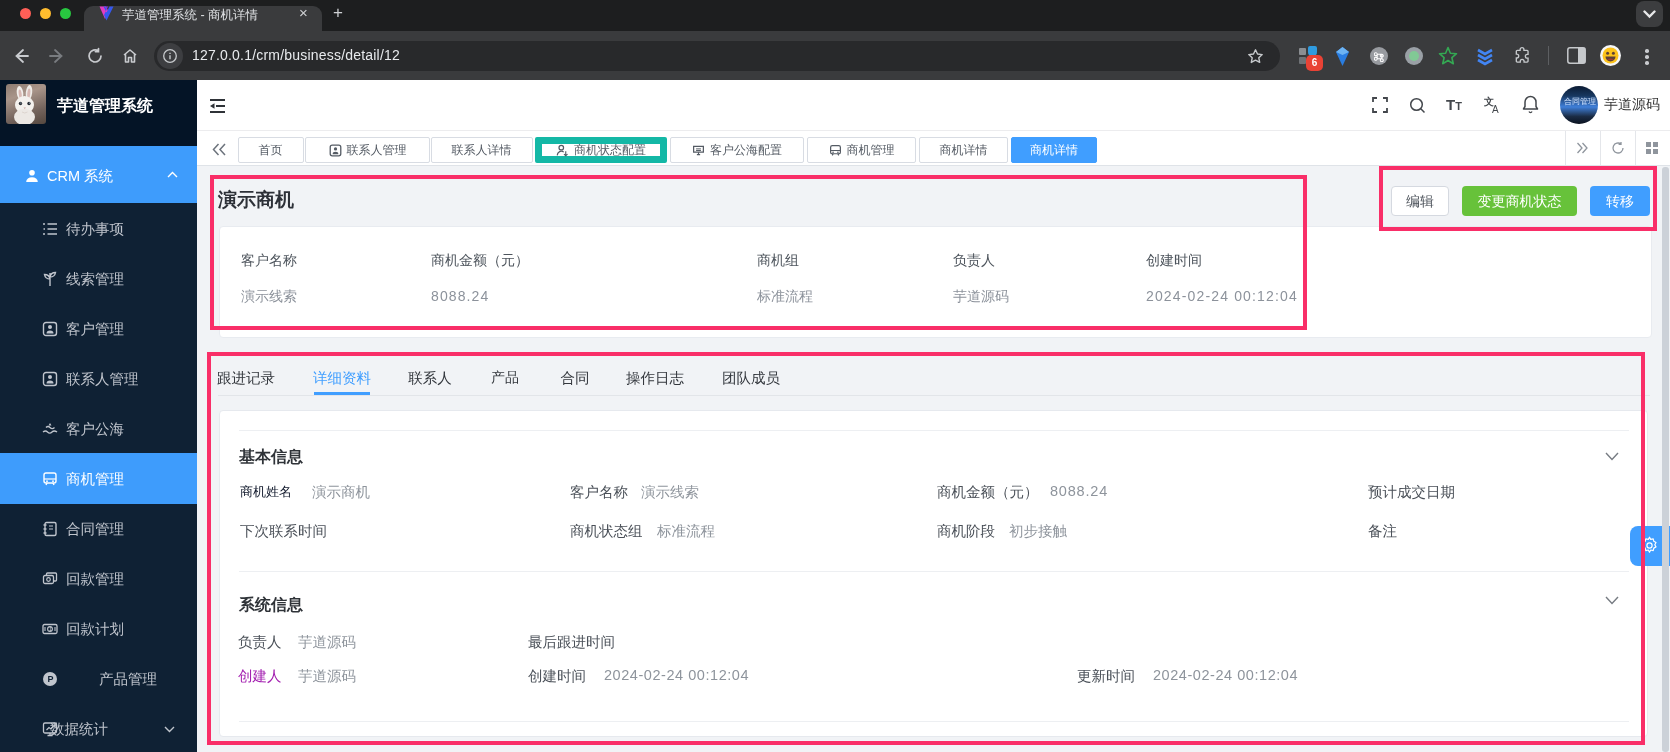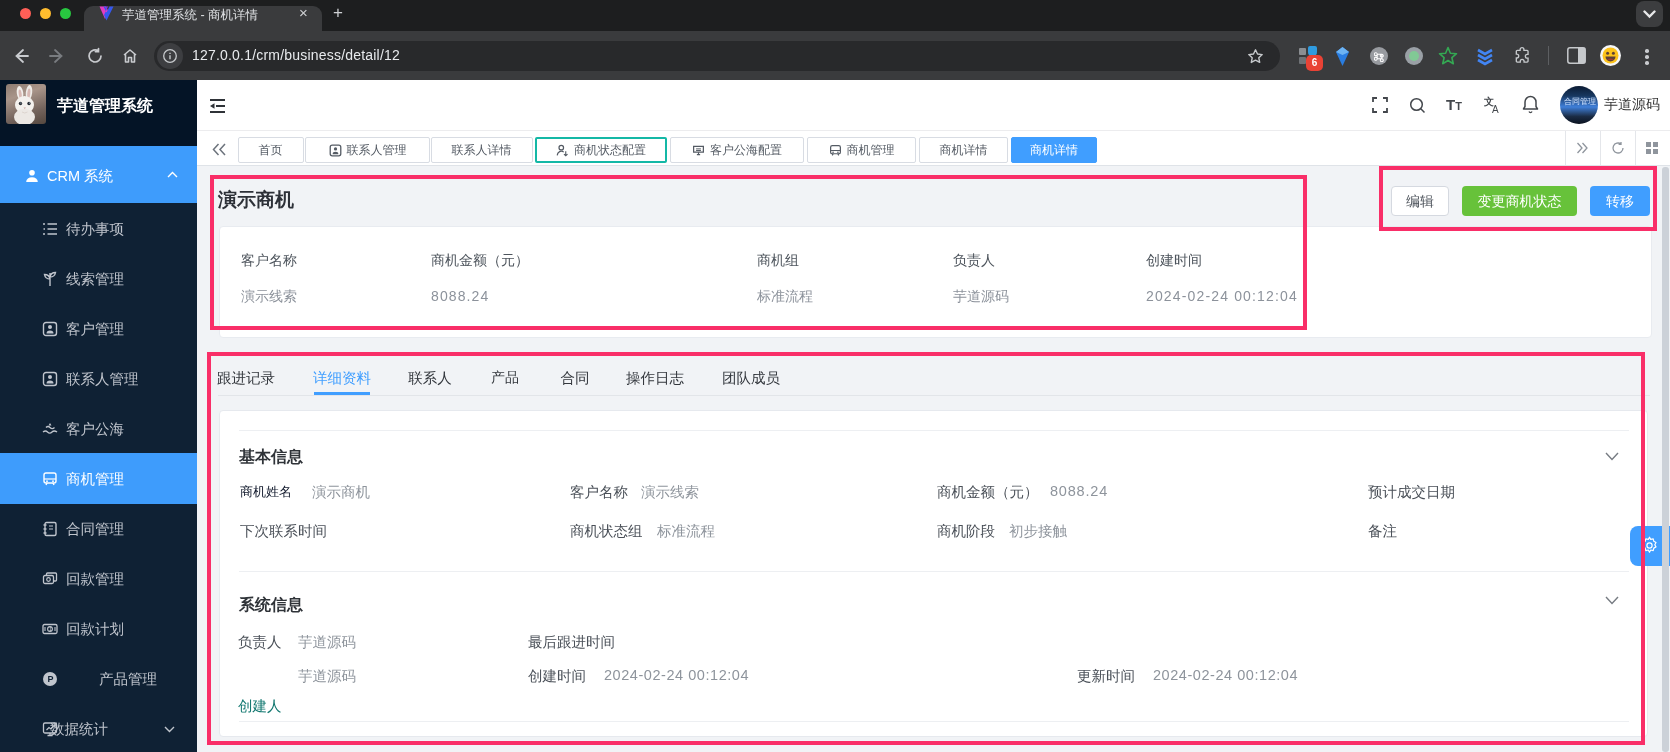--- a/index.html
+++ b/index.html
@@ -245,21 +245,21 @@
     <svg style="margin-right:5px;flex:none;" width="13" height="13" viewBox="0 0 16 16">
       <rect x="1.5" y="1.5" width="13" height="13" rx="2.5" stroke="#545b64" stroke-width="1.6" fill="none"></rect>
       <circle cx="8" cy="6" r="2" fill="#545b64"></circle>
       <path d="M4.5 12.5 a3.5 3 0 0 1 7 0 Z" fill="#545b64"></path>
     </svg>
     <span>联系人管理</span>
   </div>
 <div class="abs" style="left:430.5px;top:137px;width:102px;height:26px;background:#fff;border:1px solid #d8dce3;color:#545b64;border-radius:2px;font-size:12px;display:flex;align-items:center;justify-content:center;">
     <span>联系人详情</span>
   </div>
-<div class="abs" style="left:535px;top:137px;width:132px;height:26px;background:#fff;border:2px solid #14b8a6;color:#545b64;border-radius:2px;font-size:12px;display:flex;align-items:center;justify-content:center;">
+<div class="abs" style="left:535px;top:137px;width:132px;height:26px;background:#fff;border:7px solid #14b8a6;color:#545b64;border-radius:2px;font-size:12px;display:flex;align-items:center;justify-content:center;">
     <svg style="margin-right:5px;flex:none;" width="13" height="13" viewBox="0 0 16 16">
       <circle cx="6.5" cy="4.5" r="2.8" stroke="#545b64" stroke-width="1.5" fill="none"></circle>
       <path d="M1.5 14 a5 5.5 0 0 1 8 -4" stroke="#545b64" stroke-width="1.5" fill="none"></path>
       <path d="M12 9 v5 M9.8 12.5 l2.2 2 2.2-2" stroke="#545b64" stroke-width="1.4" fill="none"></path>
     </svg>
     <span>商机状态配置</span>
   </div>
 <div class="abs" style="left:670px;top:137px;width:134px;height:26px;background:#fff;border:1px solid #d8dce3;color:#545b64;border-radius:2px;font-size:12px;display:flex;align-items:center;justify-content:center;">
     <svg style="margin-right:5px;flex:none;" width="13" height="13" viewBox="0 0 16 16">
       <path d="M2 3 H14 V10 H2 Z" stroke="#545b64" stroke-width="1.5" fill="none"></path>
@@ -347,21 +347,21 @@
 <div class="abs" style="left:240px;top:522px;font-size:14.5px;color:#4a5058;">下次联系时间</div>
 <div class="abs" style="left:570px;top:522px;font-size:14.5px;color:#4a5058;">商机状态组</div><div class="abs" style="left:657px;top:522px;font-size:14.5px;color:#8e949c;">标准流程</div>
 <div class="abs" style="left:937px;top:522px;font-size:14.5px;color:#4a5058;">商机阶段</div><div class="abs" style="left:1009px;top:522px;font-size:14.5px;color:#8e949c;">初步接触</div>
 <div class="abs" style="left:1368px;top:522px;font-size:14.5px;color:#4a5058;">备注</div>
 <div class="abs" style="left:239px;top:595px;font-size:16px;font-weight:bold;color:#2f3338;">系统信息</div>
 <svg class="abs" style="left:1605px;top:596px;" width="14" height="9" viewBox="0 0 14 9">
     <path d="M1 1 L7 7.5 L13 1" stroke="#767b82" stroke-width="1.4" fill="none"></path>
   </svg>
 <div class="abs" style="left:238px;top:633px;font-size:14.5px;color:#4a5058;">负责人</div><div class="abs" style="left:298px;top:633px;font-size:14.5px;color:#8e949c;">芋道源码</div>
 <div class="abs" style="left:528px;top:633px;font-size:14.5px;color:#4a5058;">最后跟进时间</div>
-<div class="abs" style="left:238px;top:667px;font-size:14.5px;color:#0f766e;margin-top:30px;">创建人</div><div class="abs" style="left:298px;top:667px;font-size:14.5px;color:#8e949c;">芋道源码</div>
+<div class="abs" style="left:238px;top:667px;font-size:14.5px;color:#a21caf;">创建人</div><div class="abs" style="left:298px;top:667px;font-size:14.5px;color:#8e949c;">芋道源码</div>
 <div class="abs" style="left:528px;top:667px;font-size:14.5px;color:#4a5058;">创建时间</div><div class="abs" style="left:604px;top:667px;font-size:14.5px;color:#8e949c;letter-spacing:0.55px;">2024-02-24 00:12:04</div>
 <div class="abs" style="left:1077px;top:667px;font-size:14.5px;color:#4a5058;">更新时间</div><div class="abs" style="left:1153px;top:667px;font-size:14.5px;color:#8e949c;letter-spacing:0.55px;">2024-02-24 00:12:04</div>
 
 
 <div class="abs" style="left:1630px;top:526px;width:40px;height:40px;background:#409eff;border-radius:8px 0 0 8px;"></div>
 <svg class="abs" style="left:1640px;top:536px;" width="19" height="19" viewBox="0 0 19 19">
     <path d="M9.5 1.2 l1.2 2.2 2.5-.6.6 2.5 2.2 1.2-1.2 2.2 1.2 2.2-2.2 1.2-.6 2.5-2.5-.6-1.2 2.2-1.2-2.2-2.5.6-.6-2.5-2.2-1.2 1.2-2.2-1.2-2.2 2.2-1.2.6-2.5 2.5.6 Z" stroke="#fff" stroke-width="1.2" fill="none" stroke-linejoin="round"></path>
     <circle cx="9.5" cy="9.5" r="2.6" stroke="#fff" stroke-width="1.2" fill="none"></circle>
   </svg>
 

